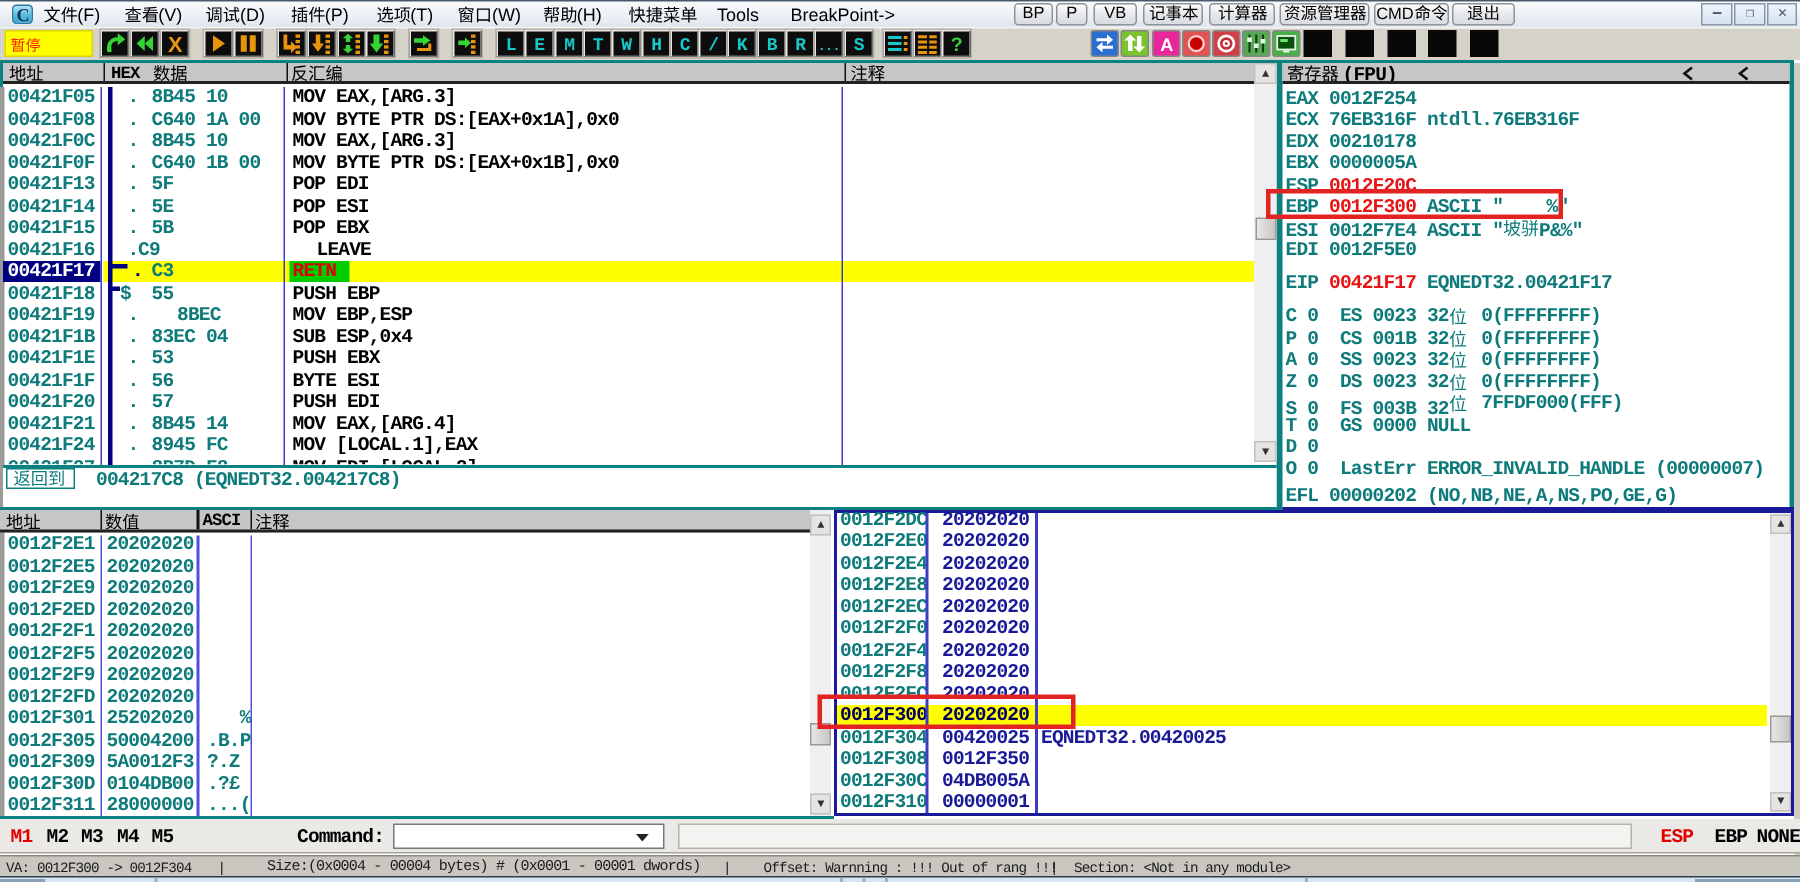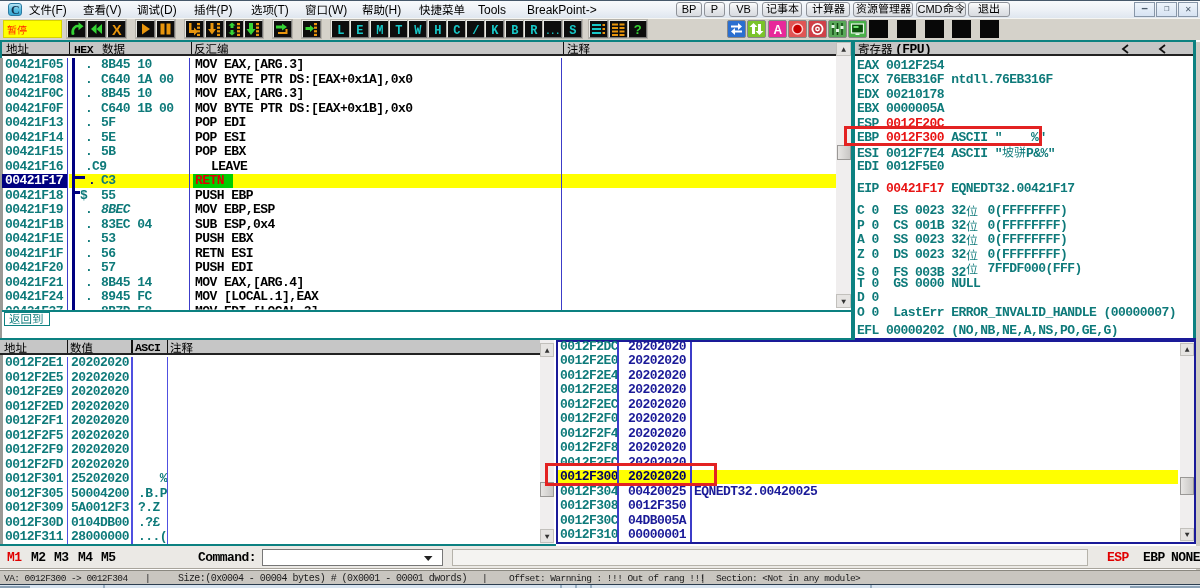--- a/index.html
+++ b/index.html
@@ -511,34 +511,34 @@
 <div class="row t" style="left:101px;top:174.25px">C3</div>
 <div class="ab" style="left:193px;top:173.75px;width:40px;height:14.5px;background:#00cd00"></div>
 <div class="row" style="left:195px;top:174.25px;color:#e00000">RETN</div>
 <div class="row t" style="left:5px;top:188.75px;">00421F18</div>
 <div class="ab" style="left:73px;top:191.45px;width:7px;height:2.5px;background:#000080"></div>
 <div class="row t" style="left:80px;top:188.75px;">$</div>
 <div class="row t" style="left:101px;top:188.75px;">55</div>
 <div class="row bk" style="left:195px;top:188.75px;">PUSH EBP</div>
 <div class="row t" style="left:5px;top:203.25px;">00421F19</div>
 <div class="row t" style="left:85px;top:203.25px;">.</div>
-<div class="row t" style="left:101px;top:203.25px;font-style:italic;">8BEC</div>
+<div class="row t" style="left:118px;top:203.25px;">8BEC</div>
 <div class="row bk" style="left:195px;top:203.25px;">MOV EBP,ESP</div>
 <div class="row t" style="left:5px;top:217.75px;">00421F1B</div>
 <div class="row t" style="left:85px;top:217.75px;">.</div>
 <div class="row t" style="left:101px;top:217.75px;">83EC 04</div>
 <div class="row bk" style="left:195px;top:217.75px;">SUB ESP,0x4</div>
 <div class="row t" style="left:5px;top:232.25px;">00421F1E</div>
 <div class="row t" style="left:85px;top:232.25px;">.</div>
 <div class="row t" style="left:101px;top:232.25px;">53</div>
 <div class="row bk" style="left:195px;top:232.25px;">PUSH EBX</div>
 <div class="row t" style="left:5px;top:246.75px;">00421F1F</div>
 <div class="row t" style="left:85px;top:246.75px;">.</div>
 <div class="row t" style="left:101px;top:246.75px;">56</div>
-<div class="row bk" style="left:195px;top:246.75px;">RETN ESI</div>
+<div class="row bk" style="left:195px;top:246.75px;">BYTE ESI</div>
 <div class="row t" style="left:5px;top:261.25px;">00421F20</div>
 <div class="row t" style="left:85px;top:261.25px;">.</div>
 <div class="row t" style="left:101px;top:261.25px;">57</div>
 <div class="row bk" style="left:195px;top:261.25px;">PUSH EDI</div>
 <div class="row t" style="left:5px;top:275.75px;">00421F21</div>
 <div class="row t" style="left:85px;top:275.75px;">.</div>
 <div class="row t" style="left:101px;top:275.75px;">8B45 14</div>
 <div class="row bk" style="left:195px;top:275.75px;">MOV EAX,[ARG.4]</div>
 <div class="row t" style="left:5px;top:290.25px;">00421F24</div>
 <div class="row t" style="left:85px;top:290.25px;">.</div>
@@ -550,20 +550,21 @@
 <div class="row bk" style="left:195px;top:304.75px;clip-path:inset(0 0 9.75px 0);">MOV EDI,[LOCAL.2]</div>
 <div class="ab" style="left:2px;top:311.5px;width:849px;height:26px;background:#fff">
     <span class="ab" style="left:2px;top:0px;width:46px;height:14px;border:1.5px solid #0c8181"></span>
     <span class="ab" style="left:7px;top:1.5px"><svg class="ck" style="width:34.5px;height:11.5px;vertical-align:0px" viewBox="0 0 3000 1000">
         <g fill="#0e7a7a">
           <use href="#u8fd4" x="0"></use>
           <use href="#u56de" x="1000"></use>
           <use href="#u5230" x="2000"></use>
         </g>
       </svg></span>
+    <span class="row t" style="left:62px;top:1px">004217C8 (EQNEDT32.004217C8)</span>
   </div>
 <div class="sb" style="left:836px;top:41.5px;width:15px;height:266px"></div>
 <div class="sbb" style="left:836px;top:41.5px;width:15px;height:14px;font-size:8px;line-height:13px">▲</div>
 <div class="sbb" style="left:836px;top:293.5px;width:15px;height:14px;font-size:8px;line-height:13px">▼</div>
 <div class="sbt" style="left:836.5px;top:145px;width:14px;height:15px"></div>
 <div class="hdr" style="left:855px;top:41.5px;width:338px;height:14.5px;border-bottom:2px solid #222">
     <span class="ab" style="left:3px;top:1.5px"><svg class="ck" style="width:34.5px;height:11.5px;vertical-align:0px" viewBox="0 0 3000 1000">
         <g fill="#000">
           <use href="#u5bc4" x="0"></use>
           <use href="#u5b58" x="1000"></use>

